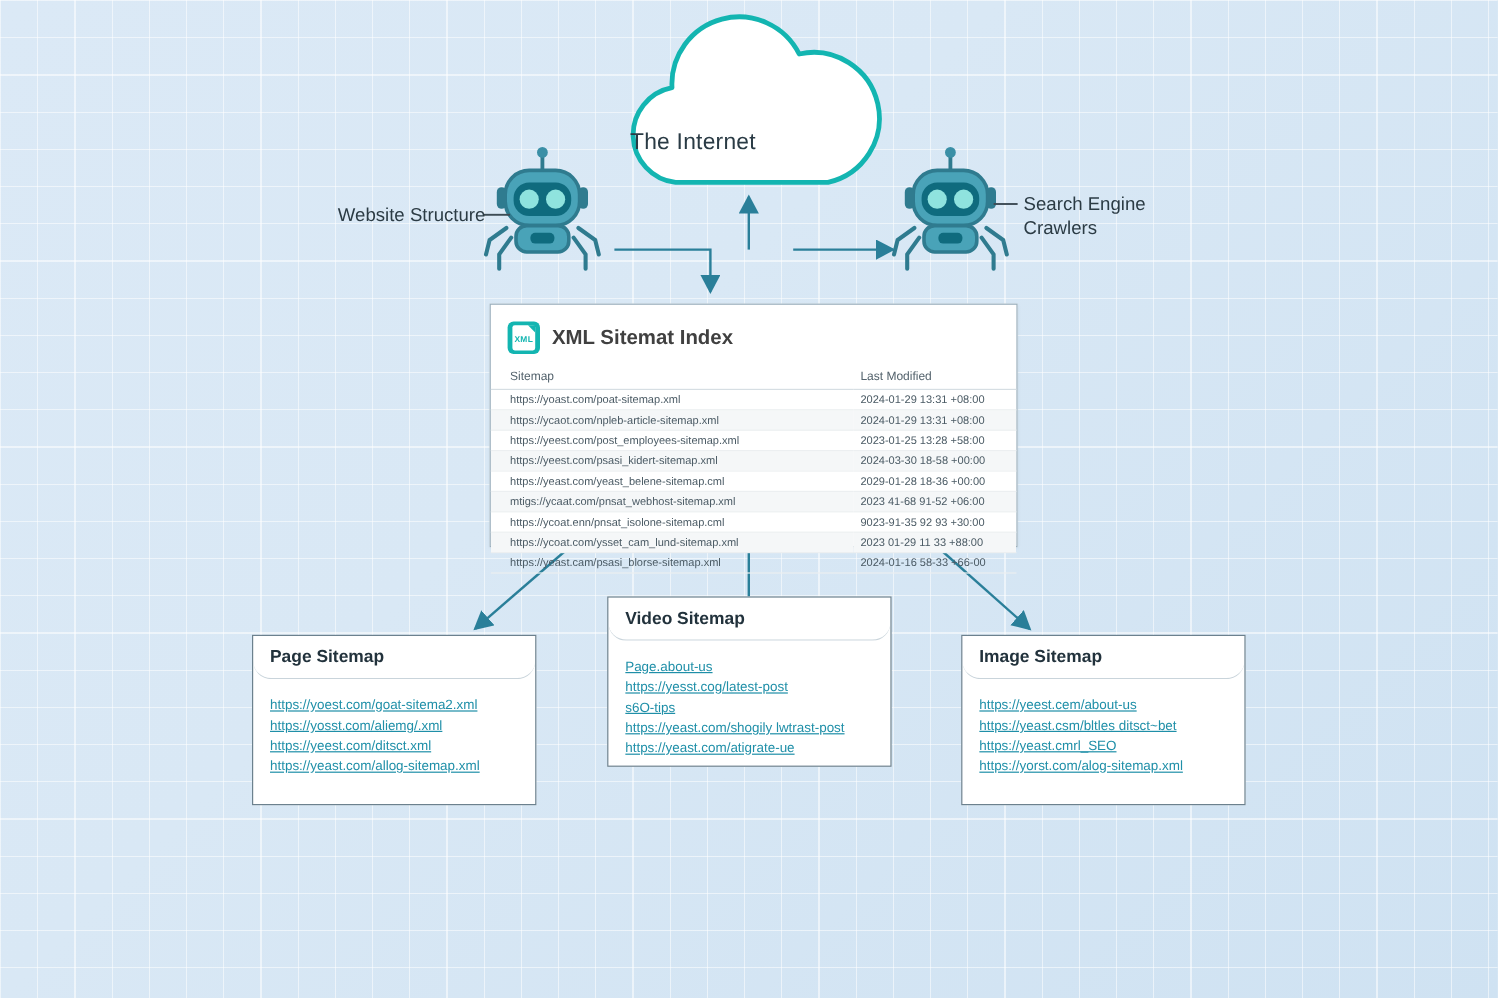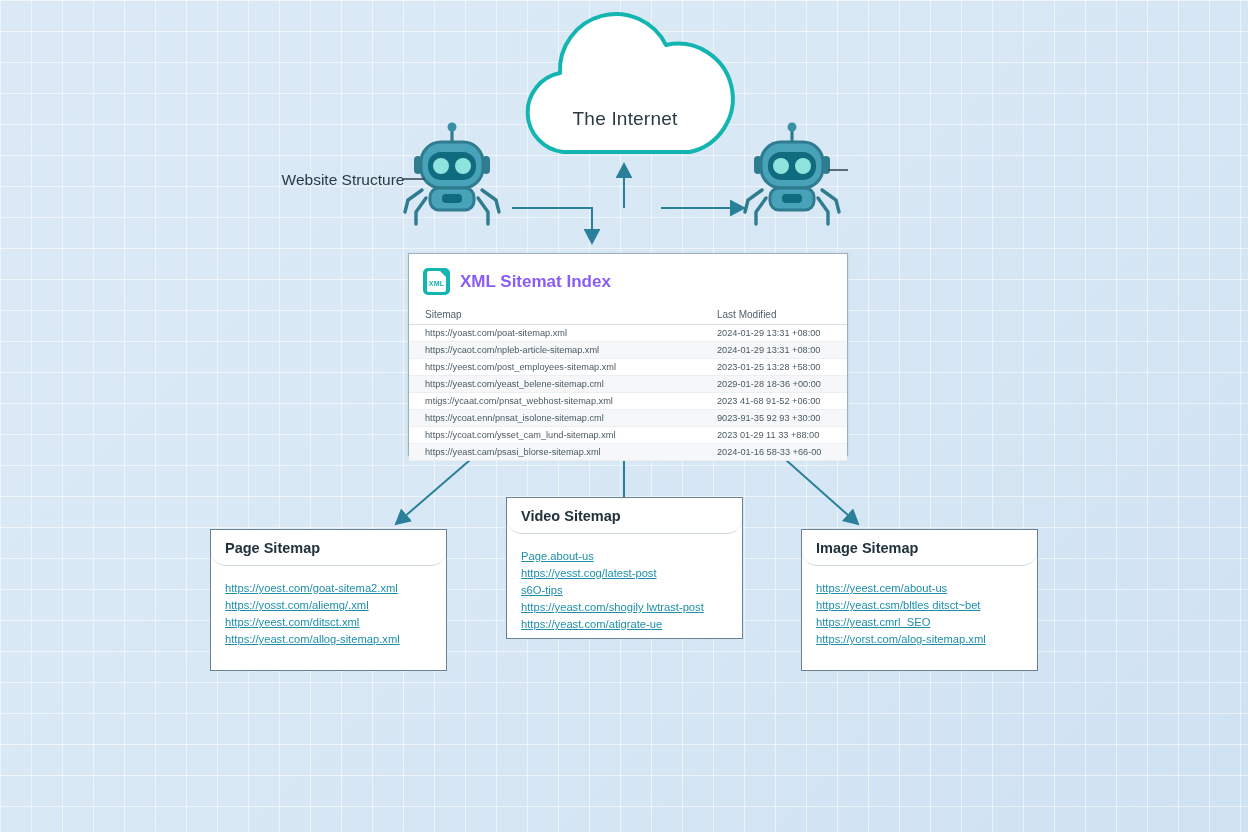--- a/index.html
+++ b/index.html
@@ -29,21 +29,20 @@
     height: 832px;
     pointer-events: none;
   }
 
   
   .cloud-label {
     position: absolute;
     left: 525px;
     top: 108px;
     width: 200px;
-    text-align: center;
     font-size: 19px;
     color: #2a3b45;
     letter-spacing: 0.2px;
   }
 
   
   .side-label {
     position: absolute;
     font-size: 15.5px;
     color: #2b3b44;
@@ -99,21 +98,21 @@
     text-align: center;
     font-family: "Liberation Sans", sans-serif;
     font-size: 7px;
     font-weight: bold;
     color: #13b5b1;
     letter-spacing: 0.3px;
   }
   #sitemap-card .card-title {
     font-size: 17px;
     font-weight: bold;
-    color: #8b5cf6;
+    color: #404040;
   }
   .table-wrap { margin-top: 12px; }
   table.sitemap-table {
     width: 100%;
     border-collapse: collapse;
     font-size: 9.2px;
     color: #4a5a64;
     table-layout: fixed;
   }
   table.sitemap-table th {
@@ -249,20 +248,21 @@
 
       <path d="M470 460 L396 524"></path>
       <path d="M624 460 L624 524"></path>
       <path d="M786 460 L858 524"></path>
     </g>
   </svg>
 
   <div class="cloud-label">The Internet</div>
 
   <div class="side-label" id="label-website-structure">Website Structure</div>
+  <div class="side-label" id="label-search-crawlers">Search Engine Crawlers</div>
 
   <div id="sitemap-card">
     <div class="card-head">
       <span class="xml-badge">
         <span class="sheet">
             <span class="xml-text">XML</span>
           </span>
       </span>
       <span class="card-title">XML Sitemat Index</span>
     </div>
@@ -281,20 +281,24 @@
             </tr>
             <tr>
               <td>https://ycaot.com/npleb-article-sitemap.xml</td>
               <td class="mod-col">2024-01-29 13:31 +08:00</td>
             </tr>
             <tr>
               <td>https://yeest.com/post_employees-sitemap.xml</td>
               <td class="mod-col">2023-01-25 13:28 +58:00</td>
             </tr>
             <tr>
+              <td>https://yeest.com/psasi_kidert-sitemap.xml</td>
+              <td class="mod-col">2024-03-30 18-58 +00:00</td>
+            </tr>
+            <tr>
               <td>https://yeast.com/yeast_belene-sitemap.cml</td>
               <td class="mod-col">2029-01-28 18-36 +00:00</td>
             </tr>
             <tr>
               <td>mtigs://ycaat.com/pnsat_webhost-sitemap.xml</td>
               <td class="mod-col">2023 41-68 91-52 +06:00</td>
             </tr>
             <tr>
               <td>https://ycoat.enn/pnsat_isolone-sitemap.cml</td>
               <td class="mod-col">9023-91-35 92 93 +30:00</td>

